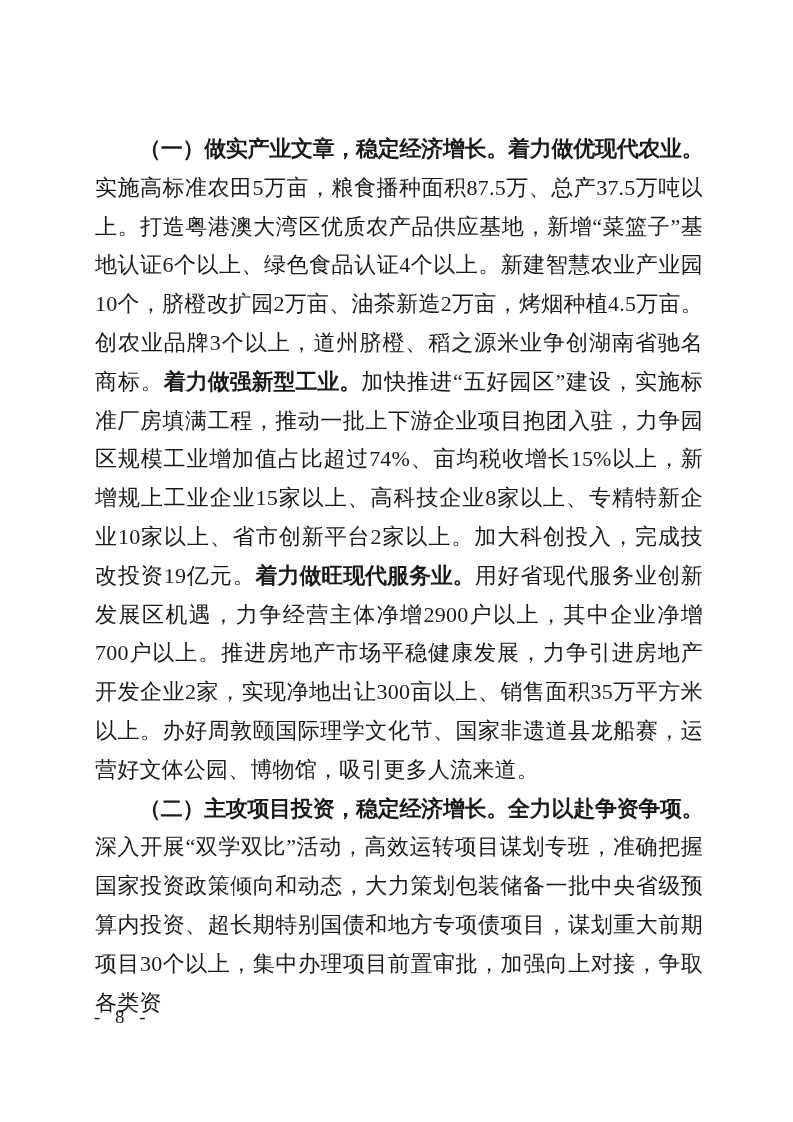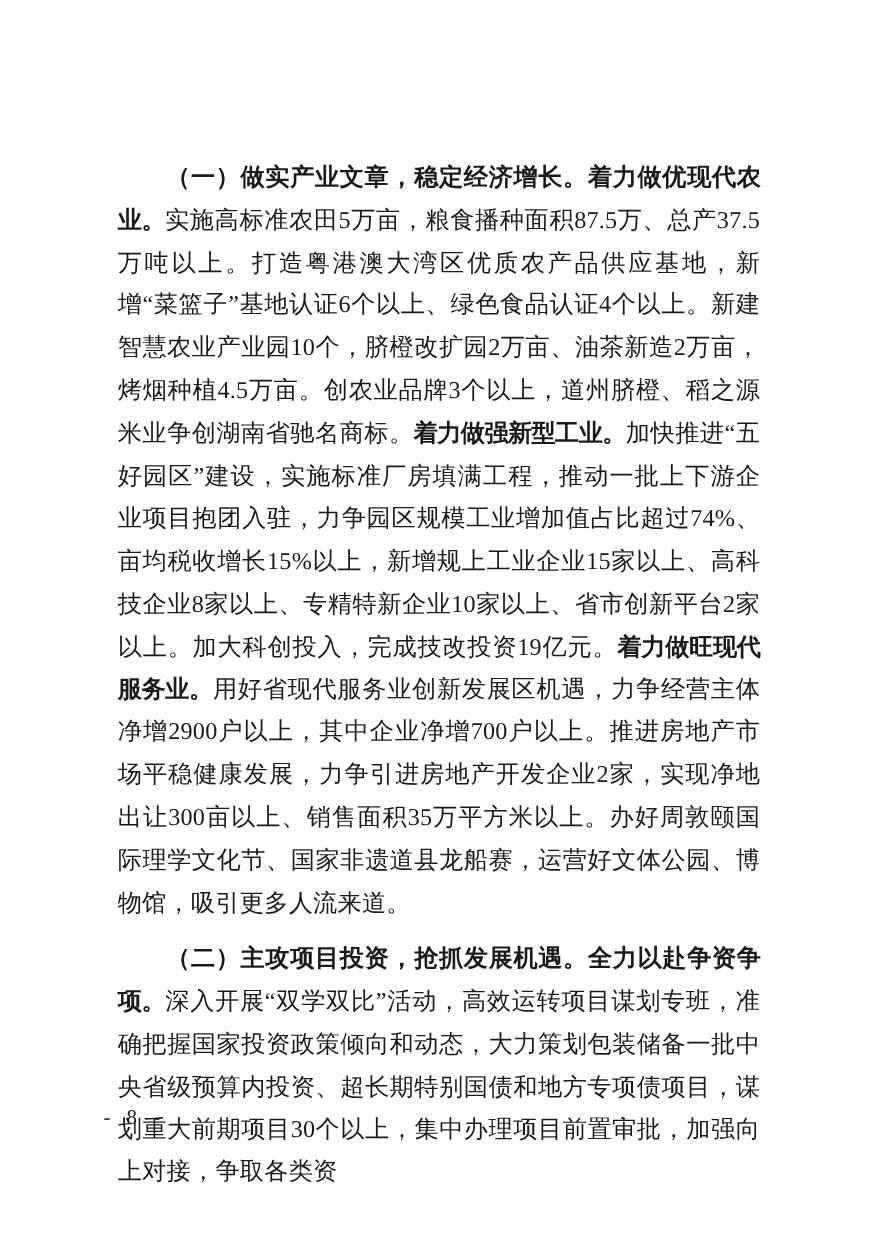--- a/index.html
+++ b/index.html
@@ -16,21 +16,21 @@
     font-family: "Liberation Serif", serif;
     color: #1a1a1a;
   }
   .doc-content {
     position: absolute;
     left: 95px;
     top: 130px;
     width: 608px;
   }
   .para {
-    margin: 12px;
+    margin: 0;
     font-size: 22px;
     line-height: 38.8px;
     text-align: justify;
     text-indent: 2em;
     letter-spacing: 0.2px;
   }
   .run-bold {
     font-weight: bold;
     letter-spacing: -0.8px;
   }
@@ -43,16 +43,16 @@
     color: #1a1a1a;
     font-family: "Liberation Serif", serif;
   }
 </style>
 </head>
 <body>
 
 <div class="page">
   <div class="doc-content">
     <p class="para"><span class="run-bold">（一）做实产业文章，稳定经济增长。着力做优现代农业。</span><span>实施高标准农田5万亩，粮食播种面积87.5万、总产37.5万吨以上。打造粤港澳大湾区优质农产品供应基地，新增“菜篮子”基地认证6个以上、绿色食品认证4个以上。新建智慧农业产业园10个，脐橙改扩园2万亩、油茶新造2万亩，烤烟种植4.5万亩。创农业品牌3个以上，道州脐橙、稻之源米业争创湖南省驰名商标。</span><span class="run-bold">着力做强新型工业。</span><span>加快推进“五好园区”建设，实施标准厂房填满工程，推动一批上下游企业项目抱团入驻，力争园区规模工业增加值占比超过74%、亩均税收增长15%以上，新增规上工业企业15家以上、高科技企业8家以上、专精特新企业10家以上、省市创新平台2家以上。加大科创投入，完成技改投资19亿元。</span><span class="run-bold">着力做旺现代服务业。</span><span>用好省现代服务业创新发展区机遇，力争经营主体净增2900户以上，其中企业净增700户以上。推进房地产市场平稳健康发展，力争引进房地产开发企业2家，实现净地出让300亩以上、销售面积35万平方米以上。办好周敦颐国际理学文化节、国家非遗道县龙船赛，运营好文体公园、博物馆，吸引更多人流来道。</span></p>
-    <p class="para"><span class="run-bold">（二）主攻项目投资，抢抓发展机遇。全力以赴争资争项。</span><span>深入开展“双学双比”活动，高效运转项目谋划专班，准确把握国家投资政策倾向和动态，大力策划包装储备一批中央省级预算内投资、超长期特别国债和地方专项债项目，谋划重大前期项目30个以上，集中办理项目前置审批，加强向上对接，争取各类资</span></p>
+    <p class="para"><span class="run-bold">（二）主攻项目投资，稳定经济增长。全力以赴争资争项。</span><span>深入开展“双学双比”活动，高效运转项目谋划专班，准确把握国家投资政策倾向和动态，大力策划包装储备一批中央省级预算内投资、超长期特别国债和地方专项债项目，谋划重大前期项目30个以上，集中办理项目前置审批，加强向上对接，争取各类资</span></p>
   </div>
   <div class="page-footer">- 8 -</div>
 </div>
 
 </body></html>

